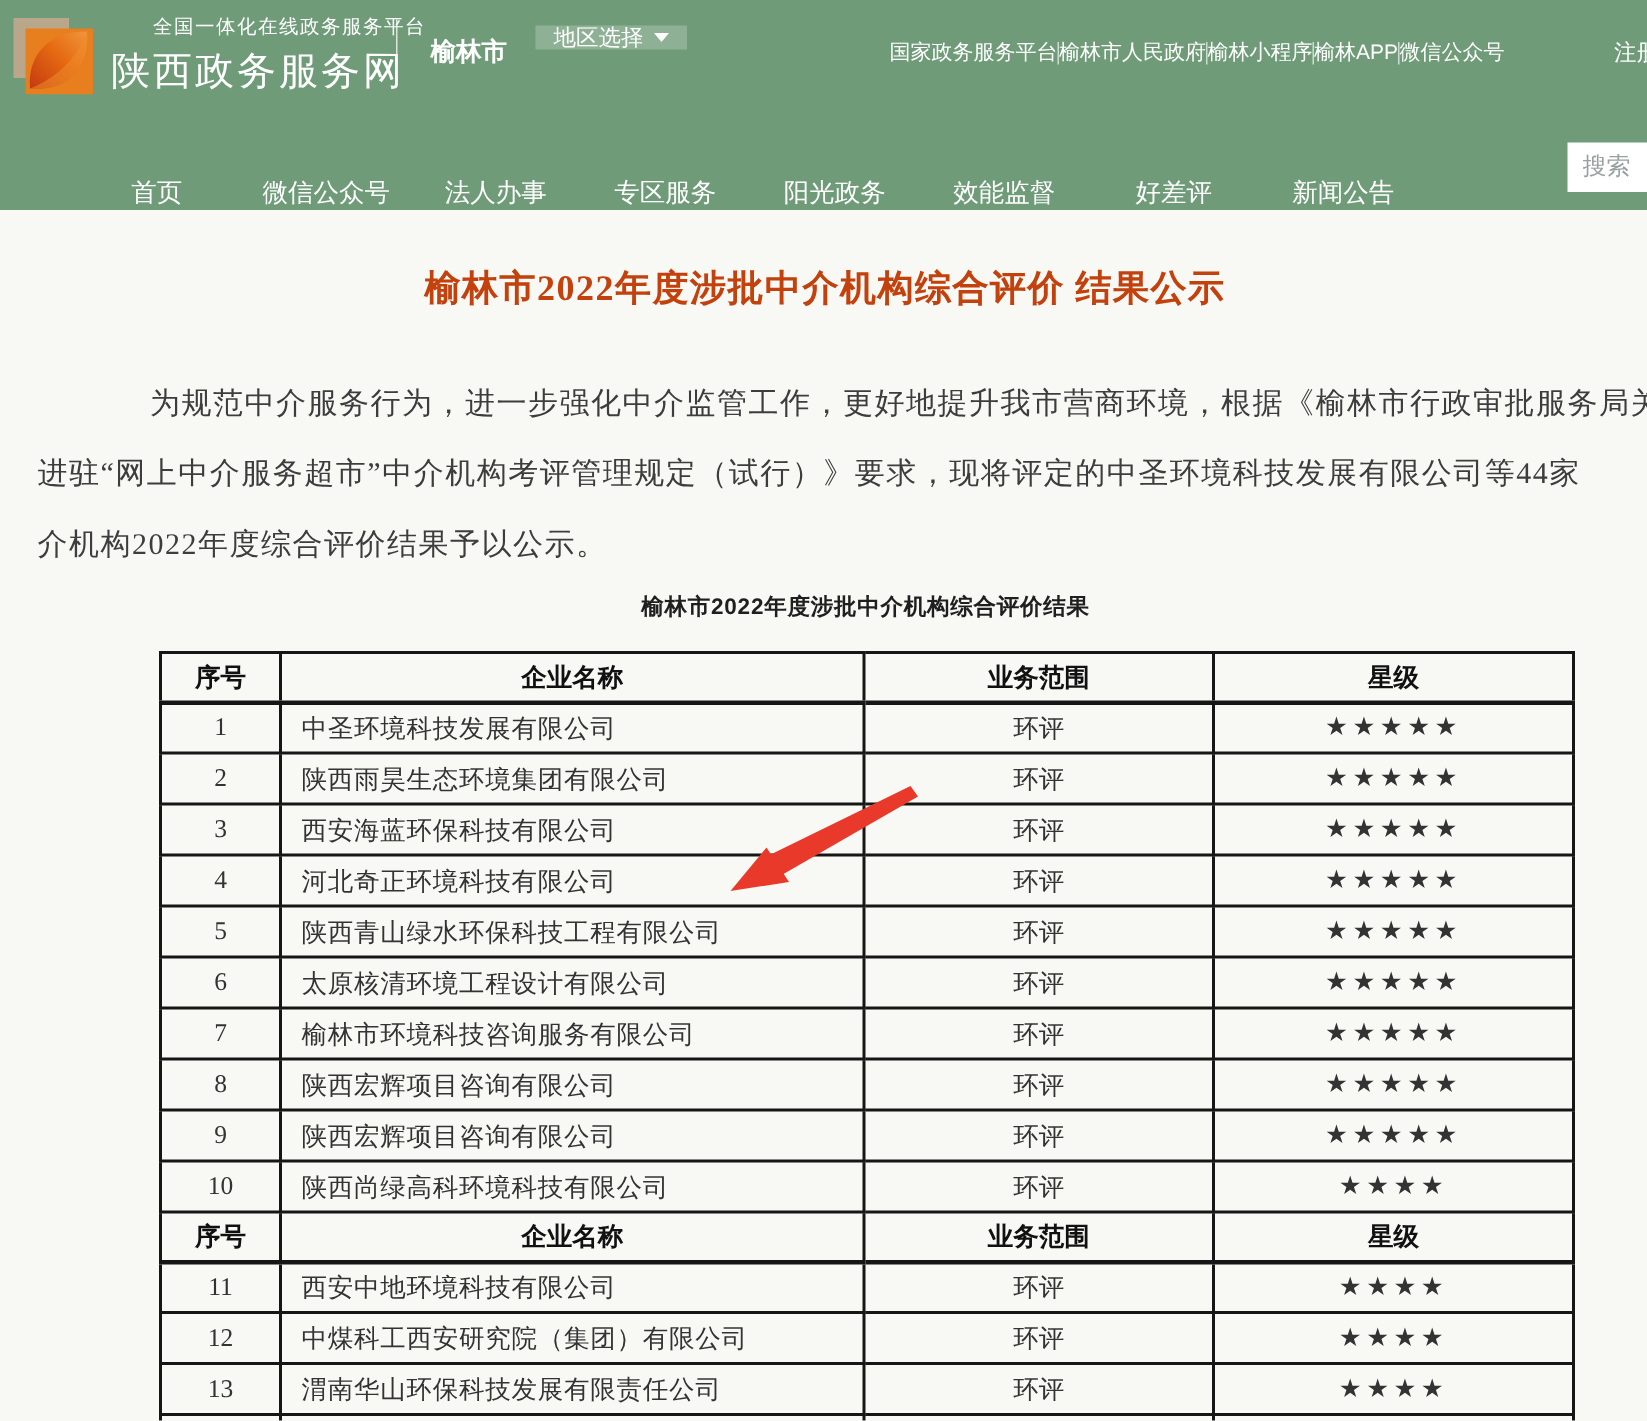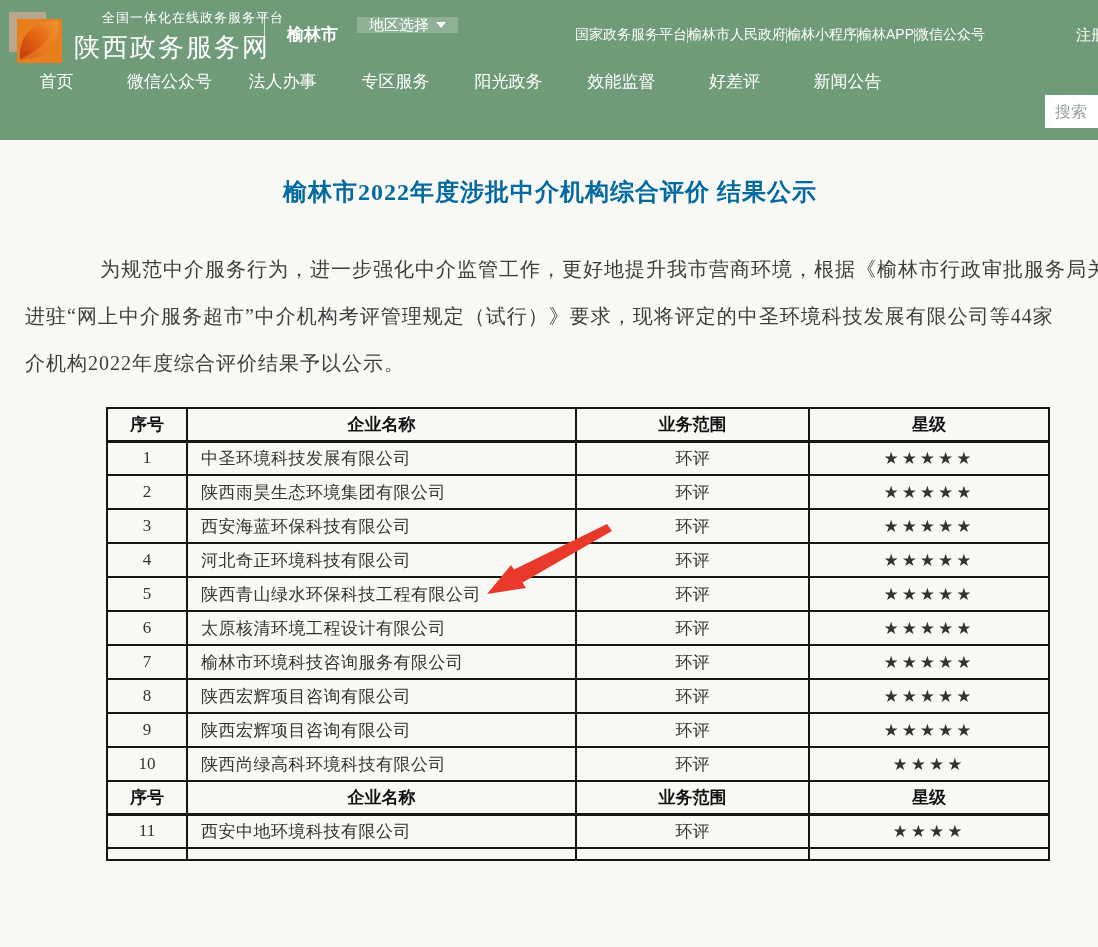--- a/index.html
+++ b/index.html
@@ -30,56 +30,56 @@
     font-size:15px; padding:0 12px; cursor:pointer;
     display:flex; align-items:center; gap:7px;
     font-family:inherit;
   }
   .caret-down {
     width:0; height:0; border-left:5px solid transparent;
     border-right:5px solid transparent; border-top:6px solid #fff;
     display:inline-block;
   }
   .hdr-links {
-    position:absolute; left:575px; top:26px;
+    position:absolute; left:593px; top:26px;
     display:flex; align-items:center; font-size:14px;
     white-space:nowrap;
     text-align:center;
   }
   .hdr-link { color:#fff; cursor:pointer; }
   .hdr-link-sep { width:1px; height:15px; background:rgba(255,255,255,.65); }
   .register-link { position:absolute; left:1076px; top:26px; font-size:15px; color:#fff; cursor:pointer; white-space:nowrap; }
 
   
   .nav {
     position:absolute; left:0; top:70px; width:1098px; height:70px;
     background:#6f9b79; color:#fff;
   }
   .nav-list {
-    list-style:none; display:flex; height:70px; align-items:flex-start;
+    list-style:none; display:flex; height:70px; align-items:flex-end;padding-left:48px;
   }
   .nav-item {
     width:113px; text-align:center; font-size:17px; cursor:pointer; white-space:nowrap;
   }
   .nav-search {
     position:absolute; left:1045px; top:25px; width:220px; height:33px;
     border:none; background:#fff; font-size:16px; padding:0 10px;
     color:#333; font-family:inherit; outline:none;
   }
   .nav-search::placeholder { color:#9aa0a0; }
 
   
   .content {
     position:absolute; left:0; top:140px; width:1270px; height:807px;
     padding-left:25px; color:#3d3d3d;
     font-family:"Liberation Serif", serif;
   }
   .doc-title {
     margin-top:36px; width:1050px; text-align:center;
-    font-size:24px; color:#0369a1; letter-spacing:1px; white-space:nowrap;
+    font-size:24px; color:#c2410c; letter-spacing:1px; white-space:nowrap;
   }
   .doc-paragraph { margin-top:38px; font-size:20px; line-height:47px; color:#3d3d3d; }
   .doc-line { white-space:nowrap; letter-spacing:1px; }
   .doc-line.indent { text-indent:75px; }
 
   .table-caption {
     margin-top:8px; width:942px; margin-left:81px; text-align:center;
     font-size:15px; font-weight:bold; color:#1f1f1f; letter-spacing:.5px;
     font-family:"Liberation Sans", sans-serif;
   }
@@ -169,20 +169,21 @@
 
 <div class="content">
   <h1 class="doc-title">榆林市2022年度涉批中介机构综合评价 结果公示</h1>
 
   <div class="doc-paragraph">
     <div class="doc-line indent">为规范中介服务行为，进一步强化中介监管工作，更好地提升我市营商环境，根据《榆林市行政审批服务局关</div>
     <div class="doc-line">进驻“网上中介服务超市”中介机构考评管理规定（试行）》要求，现将评定的中圣环境科技发展有限公司等44家</div>
     <div class="doc-line">介机构2022年度综合评价结果予以公示。</div>
   </div>
 
+  <div class="table-caption">榆林市2022年度涉批中介机构综合评价结果</div>
 
   <table class="eval">
     <colgroup>
       <col style="width:80px">
         <col style="width:389px">
         <col style="width:233px">
         <col style="width:240px">
     </colgroup>
     <tbody>
         <tr>
@@ -256,20 +257,32 @@
           <th>企业名称</th>
           <th>业务范围</th>
           <th>星级</th>
         </tr>
         <tr>
           <td class="c-no">11</td>
           <td class="c-name">西安中地环境科技有限公司</td>
           <td class="c-scope">环评</td>
           <td class="c-stars">★★★★</td>
         </tr>
+        <tr>
+          <td class="c-no">12</td>
+          <td class="c-name">中煤科工西安研究院（集团）有限公司</td>
+          <td class="c-scope">环评</td>
+          <td class="c-stars">★★★★</td>
+        </tr>
+        <tr>
+          <td class="c-no">13</td>
+          <td class="c-name">渭南华山环保科技发展有限责任公司</td>
+          <td class="c-scope">环评</td>
+          <td class="c-stars">★★★★</td>
+        </tr>
         <tr class="partial-row">
           <td></td>
           <td></td>
           <td></td>
           <td></td>
         </tr>
       </tbody>
   </table>
 </div>
 

